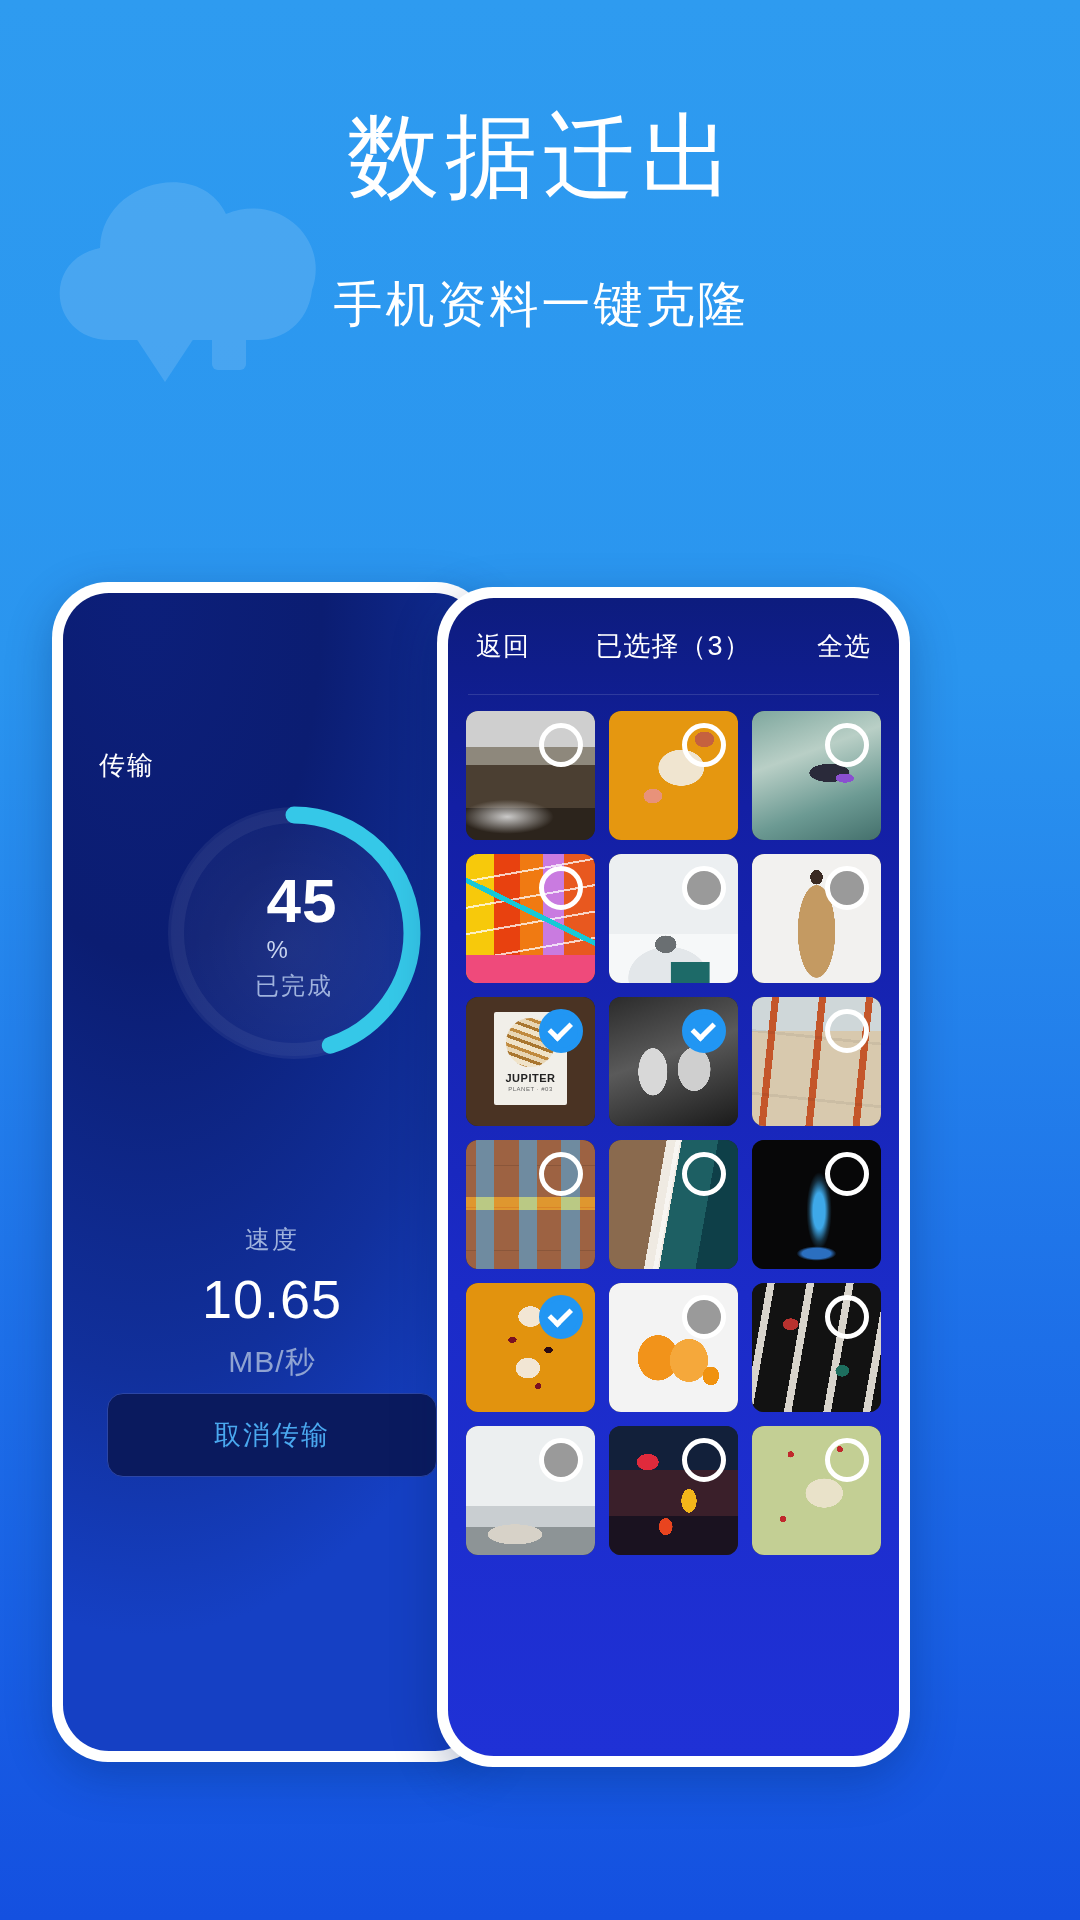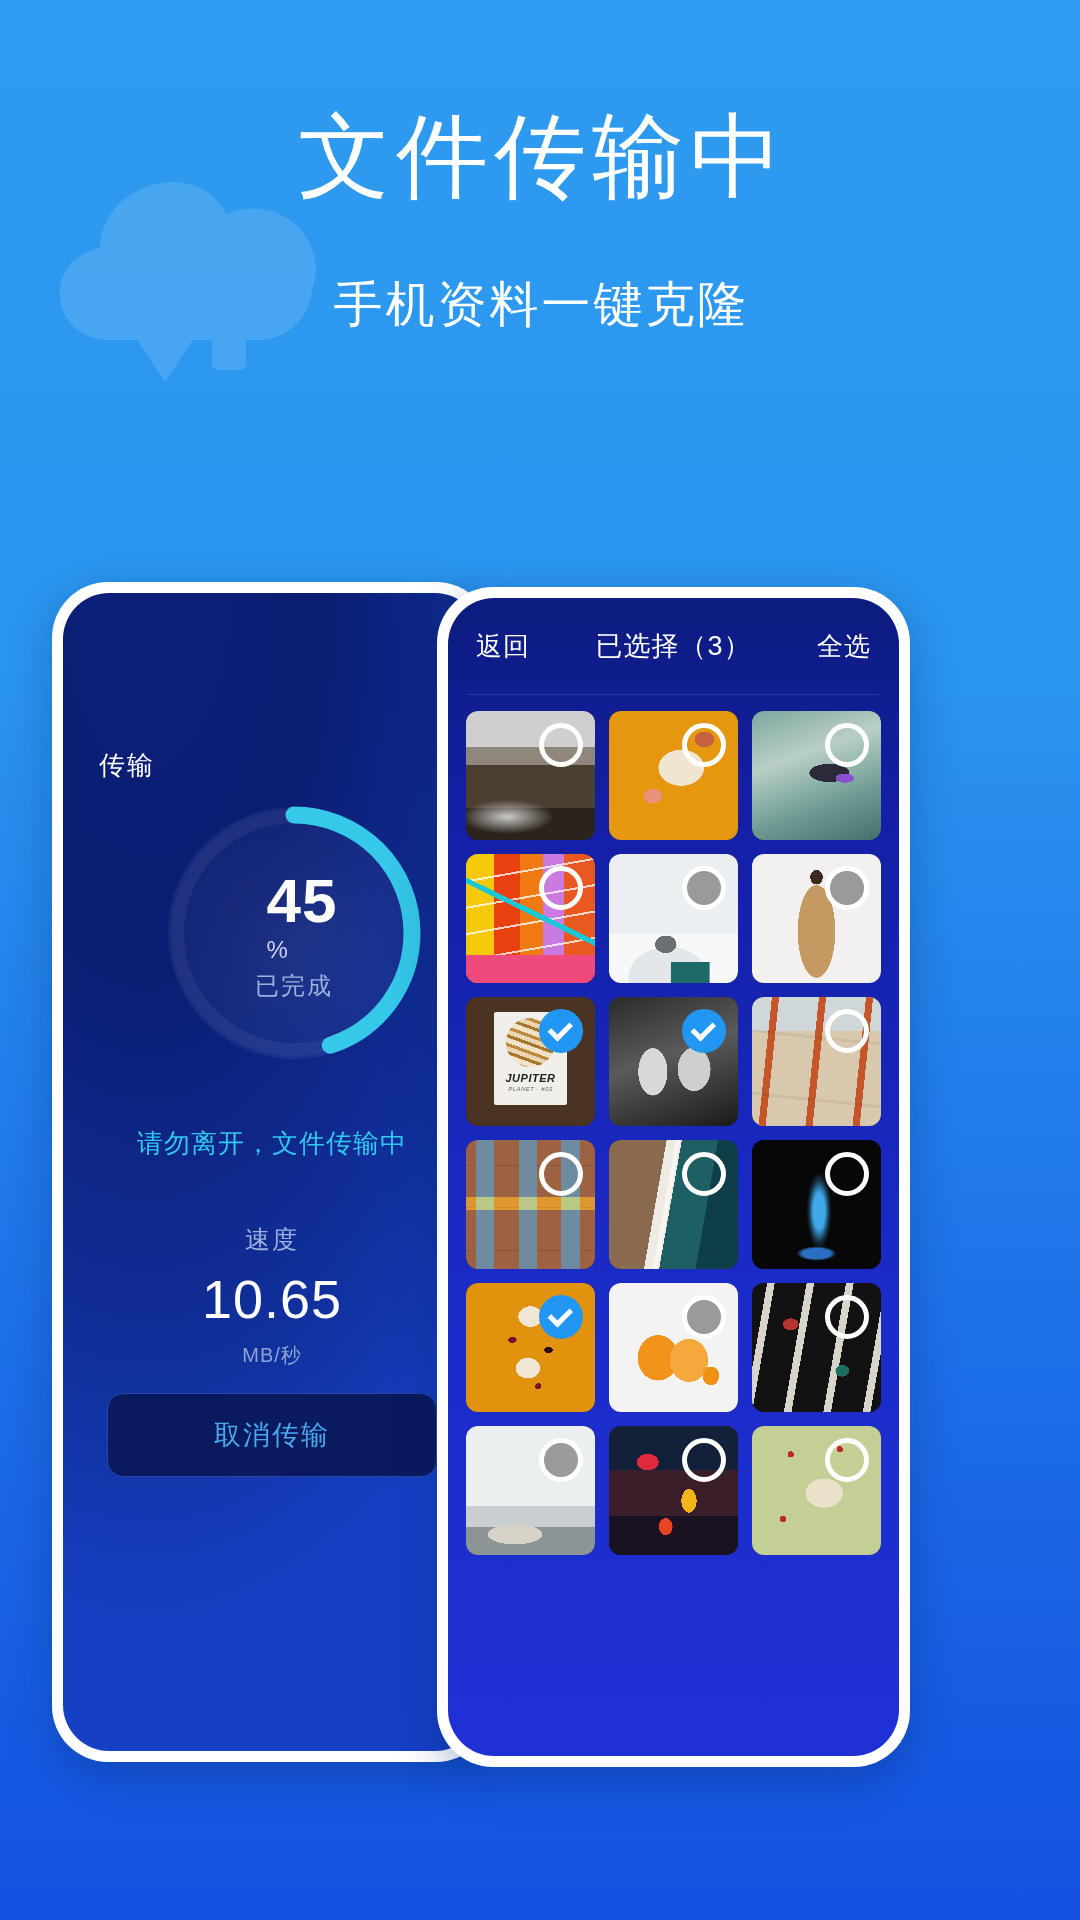--- a/index.html
+++ b/index.html
@@ -91,21 +91,21 @@
     color:#31c8f0; font-size:26px; letter-spacing:1px;
     white-space:nowrap;
   }
 
   .speed-block{
     position:absolute; left:0; right:0; top:630px;
     text-align:center;
   }
   .speed-label{ color:#9fb2dd; font-size:25px; letter-spacing:2px; }
   .speed-value{ color:#fff; font-size:54px; font-weight:400; margin-top:12px; letter-spacing:1px;}
-  .speed-unit{ color:#8fa3d2; font-size:20px; margin-top:12px; letter-spacing:1px;}
+  .speed-unit{ color:#8fa3d2; font-size:30px; margin-top:12px; letter-spacing:1px;}
 
   .cancel-btn{
     position:absolute; left:50%; transform:translateX(-50%);
     top:800px;
     width:330px; height:84px;
     border-radius:16px;
     background:#0a1a5e;
     border:1px solid #2c46a6;
     color:#4aa8ef; font-size:27px;
     display:flex; align-items:center; justify-content:center;
@@ -152,21 +152,21 @@
     align-content:start;
   }
   .cell{
     position:relative;
     width:100%;
     padding-top:100%;
     border-radius:12px;
     overflow:hidden;
     background:#222;
   }
-  .cell .art{ position:absolute; inset:0;font-style:italic; }
+  .cell .art{ position:absolute; inset:0; }
   .chk{
     position:absolute; top:12px; right:12px;
     width:44px; height:44px; border-radius:50%;
     border:5px solid #fff;
     background:transparent;
     z-index:3;
   }
   .chk.on{
     border-color:#2196f3;
     background:#2196f3;
@@ -201,21 +201,21 @@
 <div class="bg"></div>
 
 <svg class="cloud-mark" viewBox="0 0 330 290">
   <path d="M80 230 C20 230 10 150 70 138 C72 70 170 48 196 104 C250 82 300 130 282 180 C278 214 252 230 228 230 Z" fill="#ffffff"></path>
   <rect x="118" y="140" width="34" height="96" rx="6" fill="#ffffff"></rect>
   <polygon points="102,222 168,222 135,272" fill="#ffffff"></polygon>
   <rect x="182" y="150" width="34" height="110" rx="6" fill="#ffffff"></rect>
   <polygon points="166,168 232,168 199,118" fill="#ffffff"></polygon>
 </svg>
 
-<div class="headline">文件传输中</div>
+<div class="headline">数据迁出</div>
 <div class="subhead">手机资料一键克隆</div>
 
 <div class="phone phone-left">
   <div class="phone-screen left-screen">
 
     <div class="left-title">传输</div>
 
     <div class="ring-wrap">
       <div class="ring-plate"></div>
       <svg class="ring-svg" viewBox="0 0 270 270">
@@ -224,21 +224,20 @@
       </svg>
       <div class="ring-center">
         <div class="pct-row">
           <span class="pct-num">45</span>
           <span class="pct-sym">%</span>
         </div>
         <div class="pct-label">已完成</div>
       </div>
     </div>
 
-    <div class="tip">请勿离开，文件传输中</div>
 
     <div class="speed-block">
       <div class="speed-label">速度</div>
       <div class="speed-value">10.65</div>
       <div class="speed-unit">MB/秒</div>
     </div>
 
     <div class="cancel-btn">取消传输</div>
   </div>
 </div>

